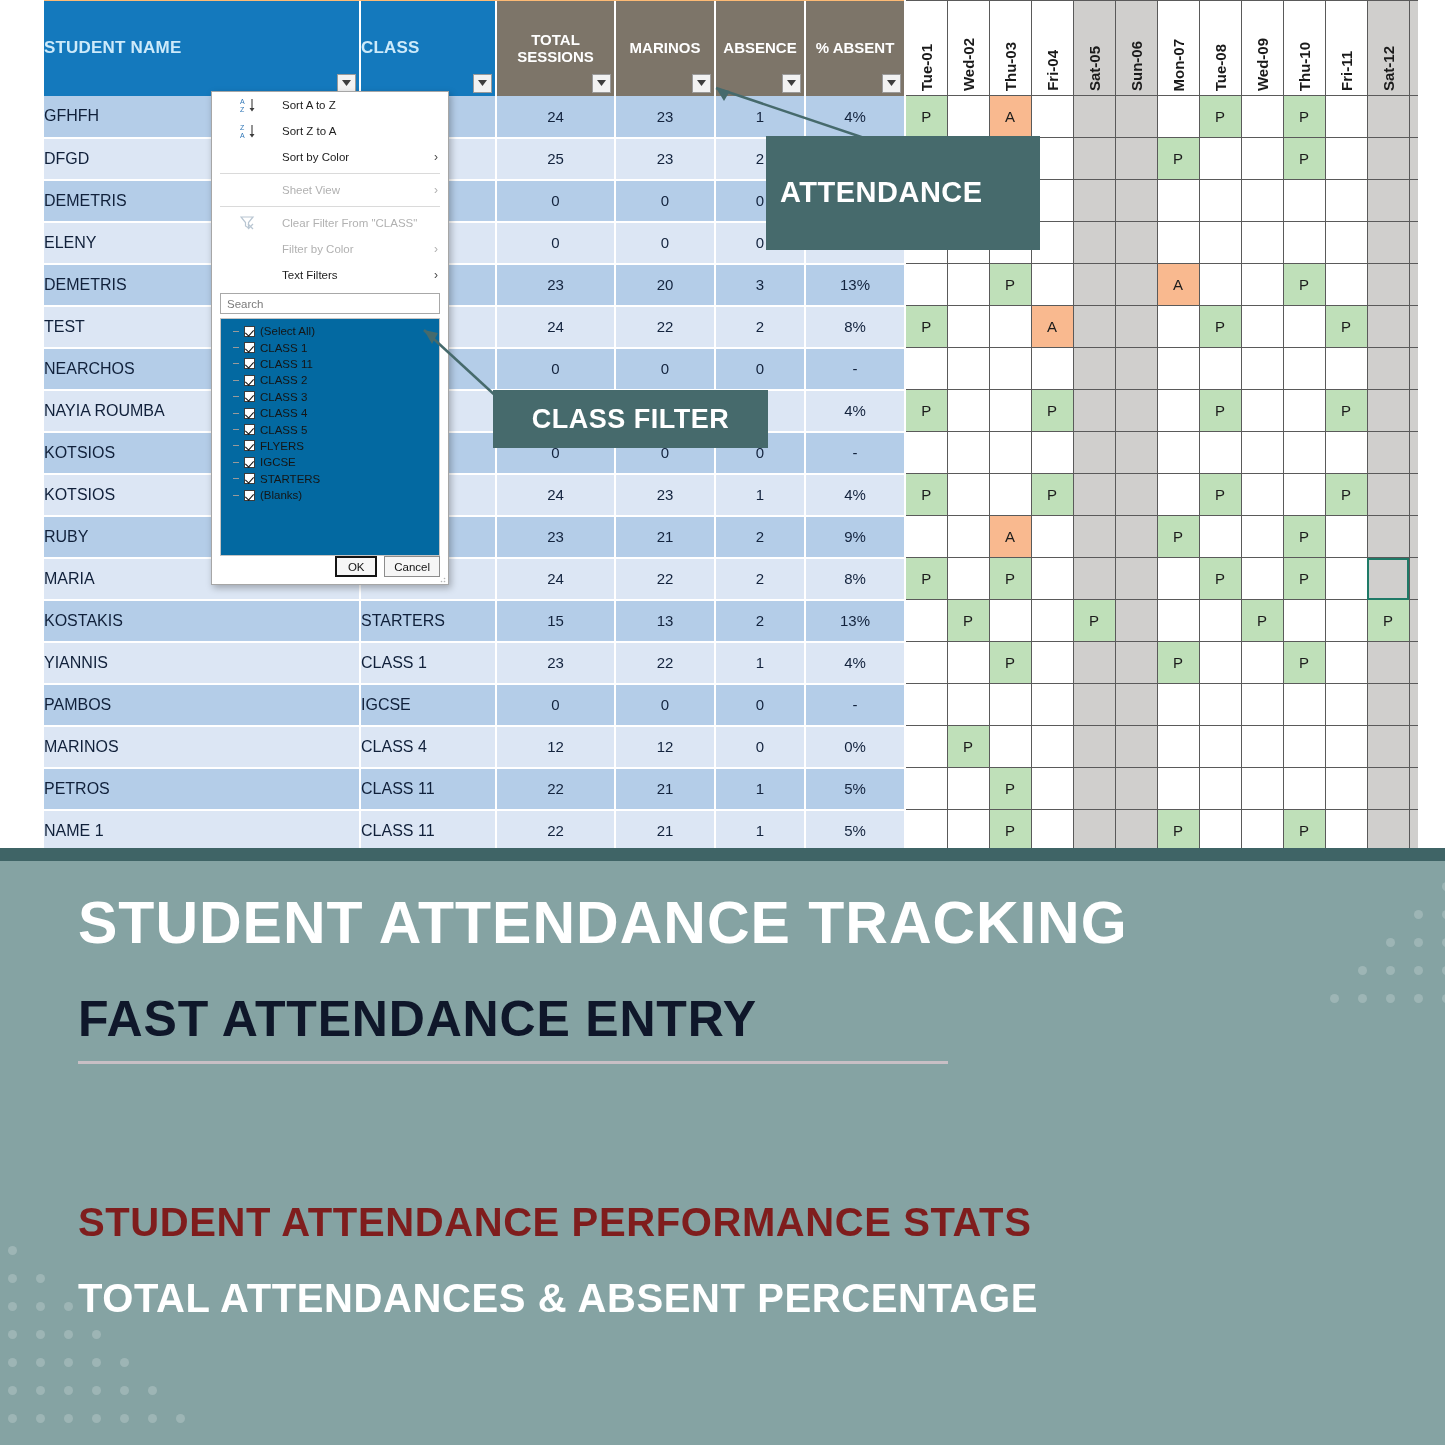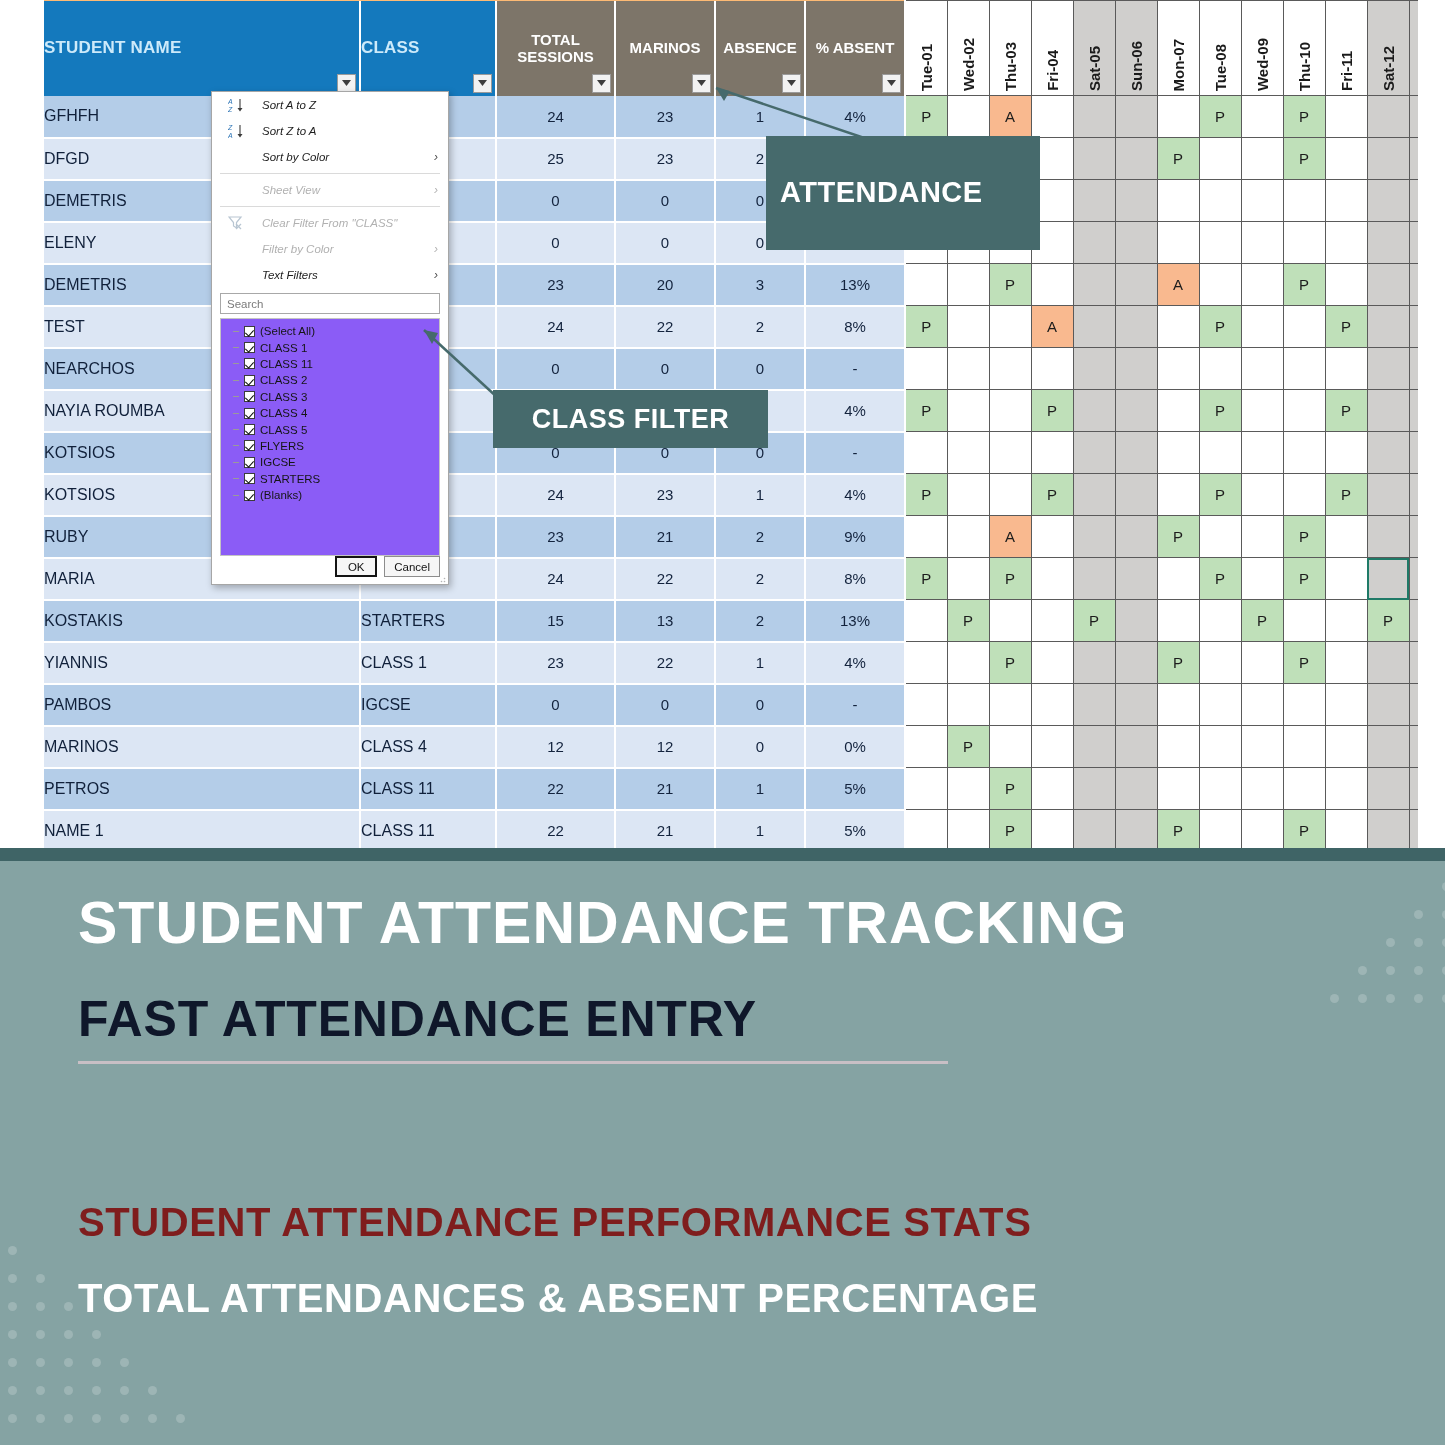--- a/index.html
+++ b/index.html
@@ -102,38 +102,37 @@
     position: absolute; left: 211px; top: 91px;
     width: 238px; height: 494px;
     background: #ffffff;
     border: 1px solid #a6a6a6;
     box-shadow: 2px 3px 7px rgba(0,0,0,.28);
     font-size: 11.5px; color: #1d1d1d;
     z-index: 40;
   }
   .fm-item {
     height: 26px; display: flex; align-items: center;
-    padding: 0 10px 0 16px; gap: 12px;
+    padding: 0 10px 0 28px; gap: 20px;
     white-space: nowrap;
-    font-style: italic;
   }
   .fm-item .ic { width: 22px; flex: 0 0 22px; display: flex; align-items: center; }
   .fm-item .lbl { flex: 1; }
   .fm-item .arw { color: #4a4a4a; font-size: 12px; }
   .fm-item.dis .lbl, .fm-item.dis .arw { color: #b1b1b1; }
   .fm-sep { height: 1px; background: #dadada; margin: 3px 8px; }
   .fm-search {
     margin: 5px 8px 4px 8px; height: 21px;
     border: 1px solid #a8a8a8; background:#fff;
     display: flex; align-items: center; padding-left: 6px;
     color: #7b7b7b; font-size: 11.5px;
   }
   .fm-list {
     margin: 2px 8px 0 8px; height: 238px;
-    border: 1px solid #c4c4c4; background: #8b5cf6;
+    border: 1px solid #c4c4c4; background: #0369a1;
     padding: 4px 0 0 0; overflow: hidden;
   }
   .fm-row {
     height: 16.4px; display: flex; align-items: center;
     padding-left: 12px; gap: 5px; font-size: 11.5px; color: #151515;
   }
   .fm-row .tick { width: 6px; height: 1px; background: #9a9a9a; }
   .cbx {
     width: 11px; height: 11px; border: 1px solid #3c3c3c;
     background: #fff; position: relative; flex: 0 0 11px;

